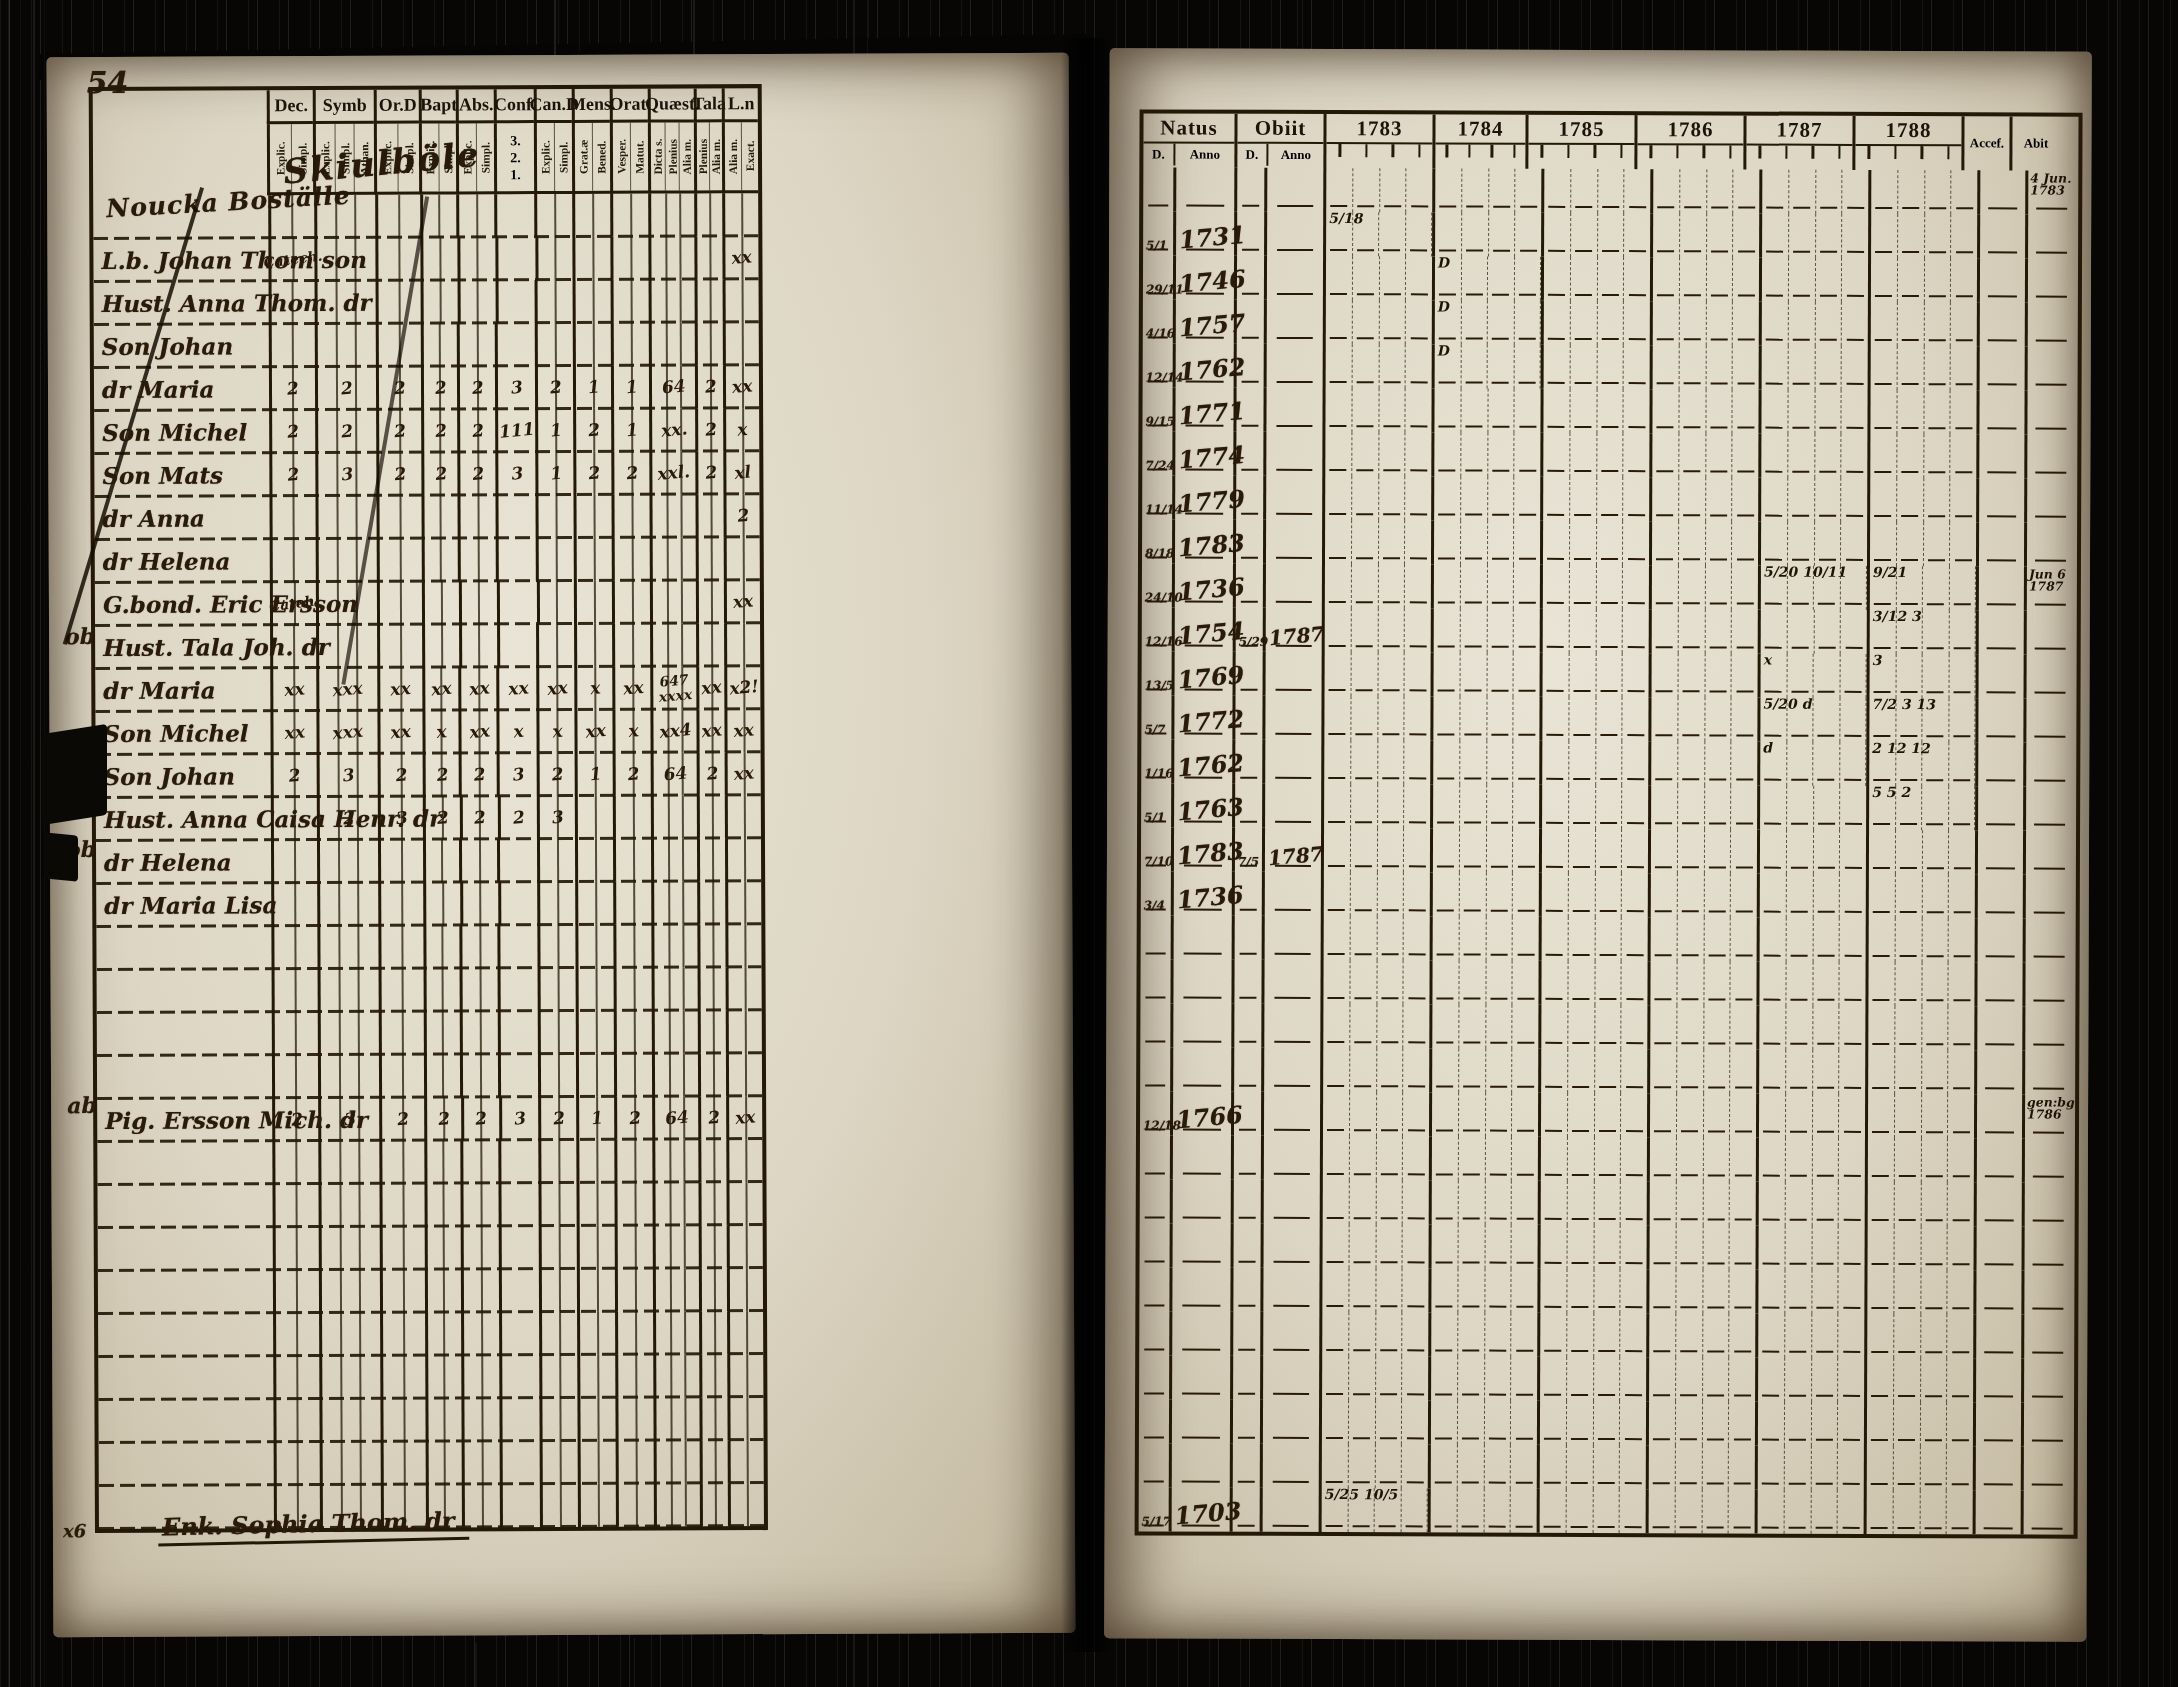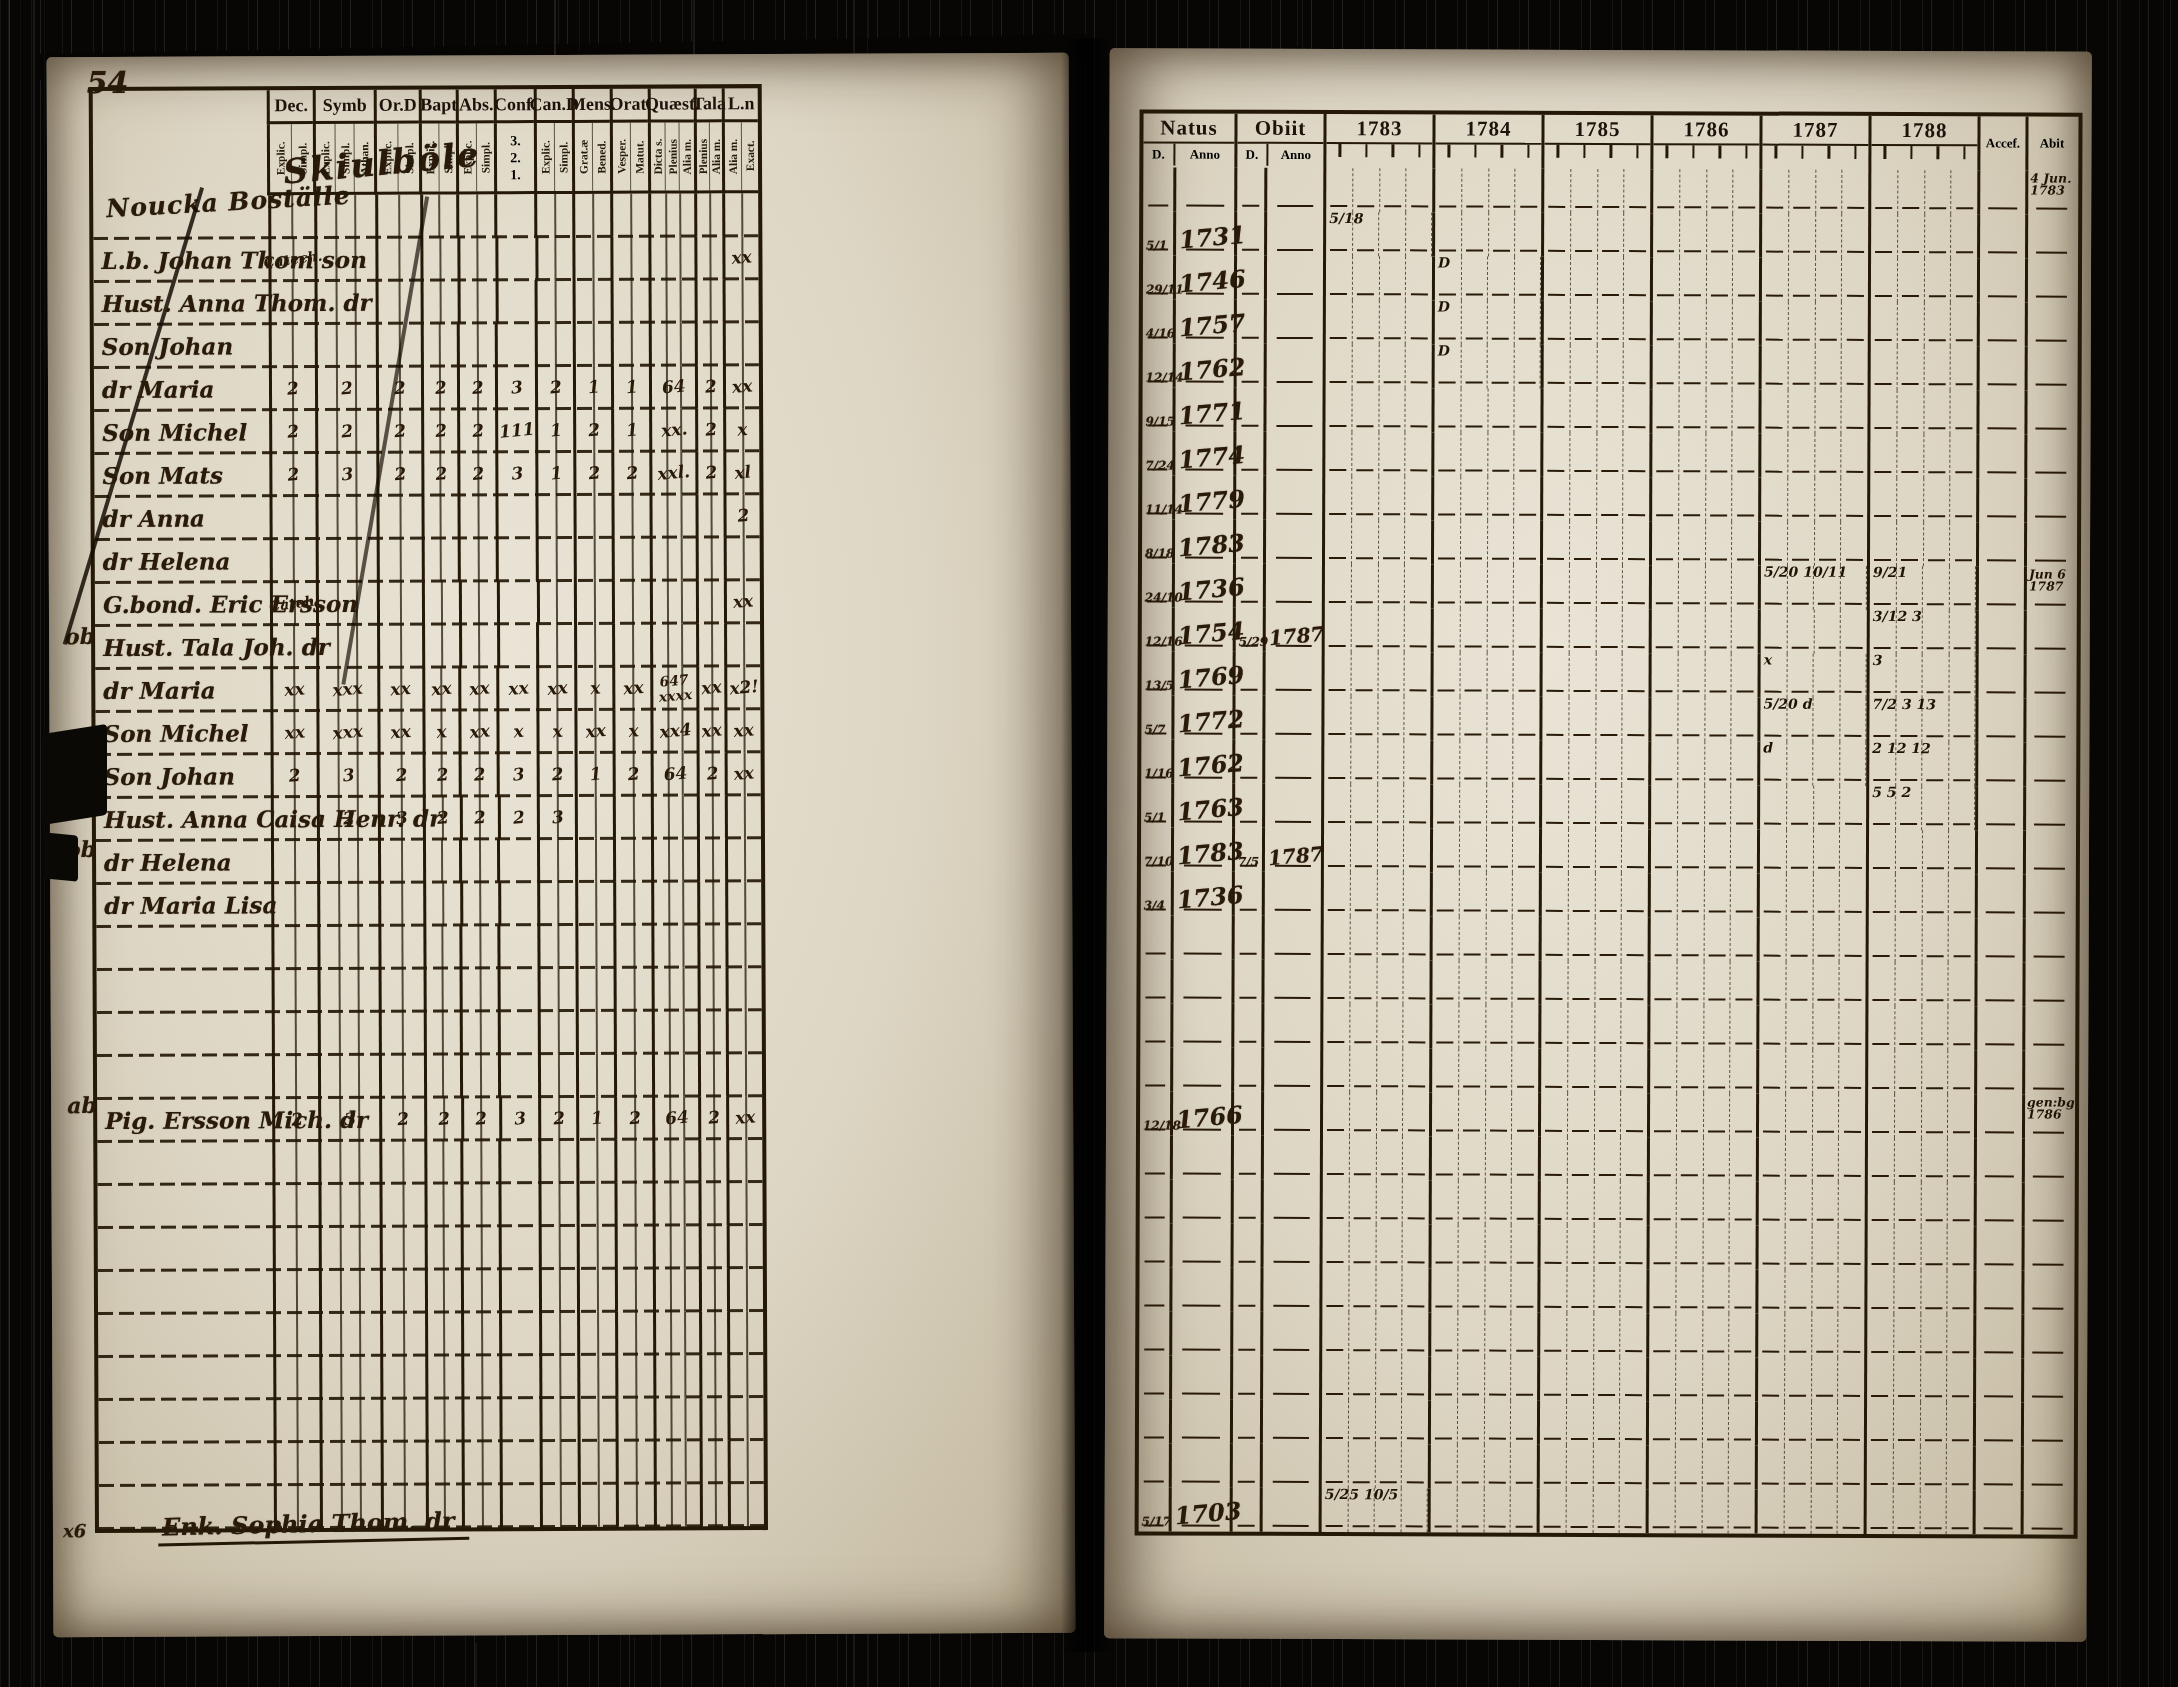--- a/index.html
+++ b/index.html
@@ -902,21 +902,21 @@
         </div>
         <div class="rt-group" style="width:109px;">
           <div class="rt-hlabel">1783</div>
           <div class="tickrow">
             <div class="tick"></div>
             <div class="tick"></div>
             <div class="tick"></div>
             <div class="tick"></div>
           </div>
         </div>
-        <div class="rt-group" style="width:109px;">
+        <div class="rt-group" style="width:93px;">
           <div class="rt-hlabel">1784</div>
           <div class="tickrow">
             <div class="tick"></div>
             <div class="tick"></div>
             <div class="tick"></div>
             <div class="tick"></div>
           </div>
         </div>
         <div class="rt-group" style="width:109px;">
           <div class="rt-hlabel">1785</div>

